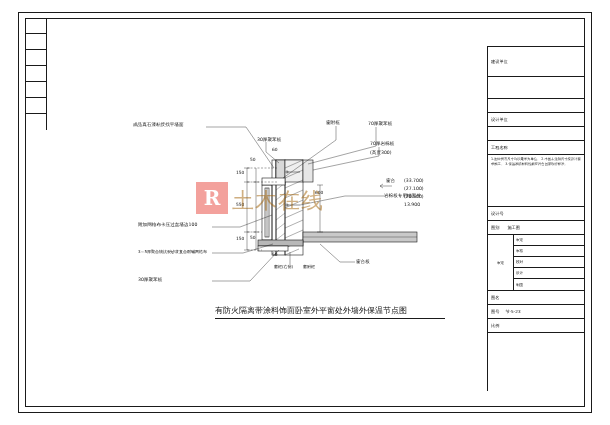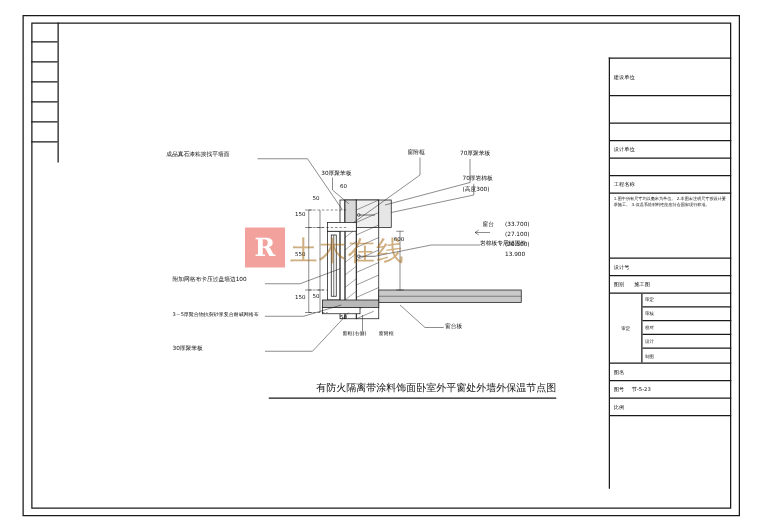--- a/index.html
+++ b/index.html
@@ -138,21 +138,21 @@
     color: #a16207;
     letter-spacing: 1px;
     font-family: "DejaVu Sans", "Liberation Sans", sans-serif;
   }
 
   
   .caption {
     position: absolute;
     left: 215px; top: 305px;
     width: 230px;
-    text-align: right;
+    text-align: left;
     font-size: 8px;
     color: #111;
     font-family: "DejaVu Sans", "Liberation Sans", sans-serif;
   }
   .caption-underline {
     position: absolute;
     left: 215px; top: 318px;
     width: 230px;
     border-bottom: 1px solid #1a1a1a;
   }

